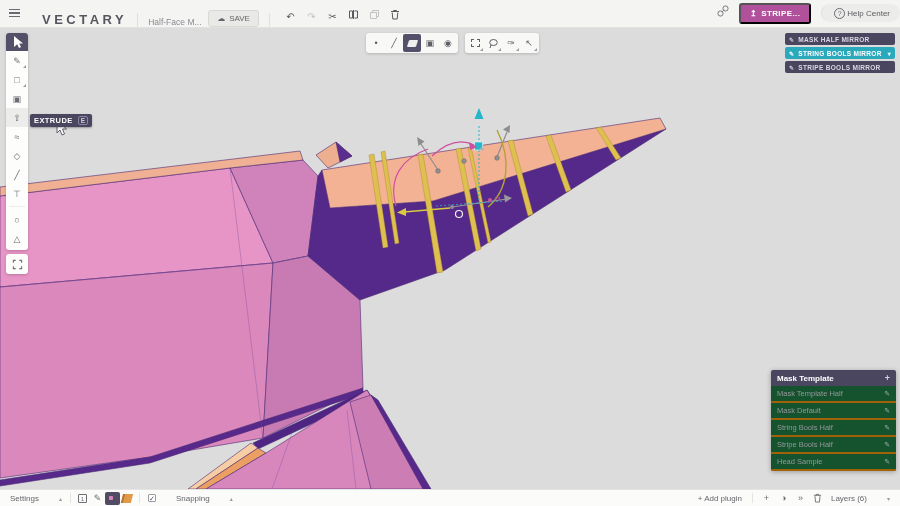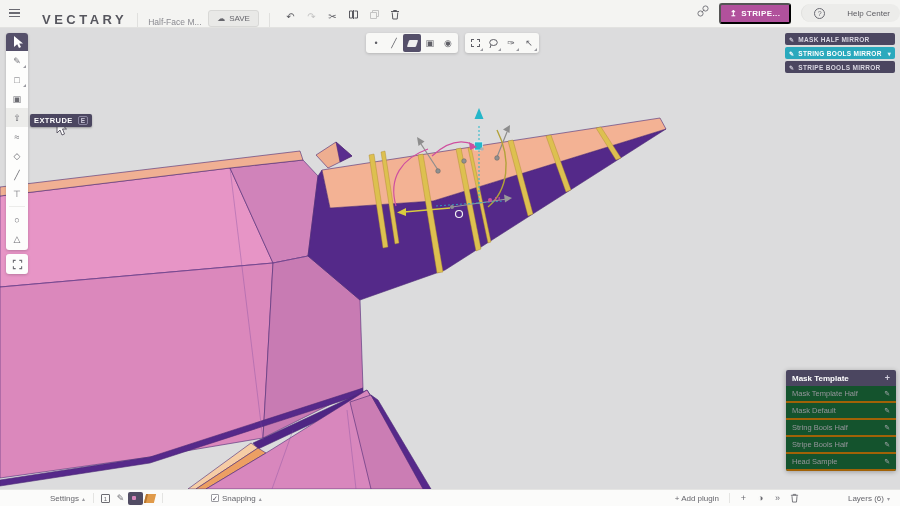--- a/index.html
+++ b/index.html
@@ -19,21 +19,21 @@
   .save-btn { margin-left:8px; background:#e9e9e7; border:1px solid #d8d8d6; border-radius:3px;
               font-size:8px; color:#66666c; padding:3px 8px; display:flex; gap:4px; align-items:center; cursor:pointer; }
   .tb-icon { width:17px; height:20px; text-align:center; line-height:20px; font-size:10px;
              color:#5a5a60; cursor:pointer; margin:0 2px; }
   .tb-icon.dim { color:#c3c3c3; }
   .topbar-right { margin-left:auto; display:flex; align-items:center; height:28px; }
   .link-btn { width:20px; text-align:center; cursor:pointer; margin-right:6px; }
   .publish-btn { background:#b1519c; color:#fff; font-size:8px; font-weight:bold; letter-spacing:.4px;
                  border-radius:3px; padding:4px 9px; display:flex; gap:4px; align-items:center; cursor:pointer; }
   .help-zone { height:18px; background:#ececea; border-left:1px solid #e0e0de; display:flex;
-               align-items:center; padding:0 10px 0 12px; margin-left:10px; gap:22px; cursor:pointer;border-radius:10px; }
+               align-items:center; padding:0 10px 0 12px; margin-left:10px; gap:2px; cursor:pointer;border-radius:10px; }
   .help-circle { width:11px; height:11px; border:1px solid #6a6a72; border-radius:50%; font-size:7px;
                  color:#6a6a72; text-align:center; line-height:10px; }
   .help-zone span.lbl { font-size:8px; color:#5a5a60; }
 
   
   .select-toolbar { position:absolute; top:33px; left:366px; display:flex; gap:7px; z-index:20; }
   .st-group { background:#f8f8f6; border-radius:3px; box-shadow:0 1px 3px rgba(0,0,0,.18);
               display:flex; padding:1px; }
   .st-btn { width:18px; height:18px; position:relative; display:flex; align-items:center;
             justify-content:center; font-size:9px; color:#5f5f66; cursor:pointer; border-radius:2px; }
@@ -67,34 +67,34 @@
   .lt-box2 { width:22px; height:20px; background:#fdfdfc; border-radius:3px; margin-top:4px;
              box-shadow:0 1px 3px rgba(0,0,0,.2); display:flex; align-items:center; justify-content:center; cursor:pointer; }
 
   
   .tooltip { position:absolute; top:114px; left:30px; background:#4b4660; color:#fff; font-size:7.5px;
              font-weight:bold; letter-spacing:.4px; border-radius:2px; padding:2px 4px; display:flex;
              gap:5px; align-items:flex-end; z-index:25; box-shadow:0 1px 2px rgba(0,0,0,.3); }
   .tooltip .key { border:1px solid #8a85a0; border-radius:2px; font-size:6.5px; padding:0 2px; color:#cfccdd; }
 
   
-  .panel { position:absolute; top:370px; right:4px; width:110px; z-index:20;
+  .panel { position:absolute; top:370px; right:4px; width:125px; z-index:20;
            box-shadow:0 1px 5px rgba(0,0,0,.3); border-radius:2px; overflow:hidden; }
   .panel-head { height:16px; background:#4b4660; color:#fff; font-size:8px; font-weight:bold;
                 display:flex; align-items:center; padding:0 6px; }
   .panel-head .plus { margin-left:auto; font-size:9px; color:#d5d2e0; cursor:pointer; }
   .panel-row { height:17px; background:#14532d; border-bottom:2px solid #a16207; display:flex;
                align-items:center; padding:0 6px; font-size:7.5px; color:#96969c; cursor:pointer; }
   .panel-row .pencil { margin-left:auto; font-size:7px; color:#aaaab0; }
 
   
   .statusbar { position:absolute; left:0; bottom:0; width:900px; height:17px; background:#fbfbfa;
                border-top:1px solid #e5e5e3; display:flex; align-items:center; font-size:8px;
                color:#66666c; z-index:30; padding:0 6px; }
-  .sb-item { display:flex; align-items:center; gap:3px; cursor:pointer; padding:0 4px;margin-left:40px; }
+  .sb-item { display:flex; align-items:center; gap:20px; cursor:pointer; padding:0 4px; }
   .sb-sep { width:1px; height:10px; background:#e4e4e2; margin:0 4px; }
   .sb-icon { width:15px; height:13px; display:flex; align-items:center; justify-content:center;
              font-size:9px; color:#6c6c72; cursor:pointer; }
   .sb-frame { width:9px; height:9px; border:1px solid #6c6c72; border-radius:1px; font-size:6px;
               line-height:8px; text-align:center; }
   .sb-swatch { width:15px; height:13px; background:#514c64; border-radius:2px; position:relative; cursor:pointer; }
   .sb-swatch i { position:absolute; left:4px; top:4px; width:4px; height:4px; background:#d887bd; border-radius:1px; }
   .sb-material { width:10px; height:9px; background:#e09a4a; transform:skewX(-14deg);
                  border-left:2px solid #b5762f; cursor:pointer; }
   .sb-check { width:8px; height:8px; border:1px solid #9a9aa0; border-radius:1px; font-size:7px;

